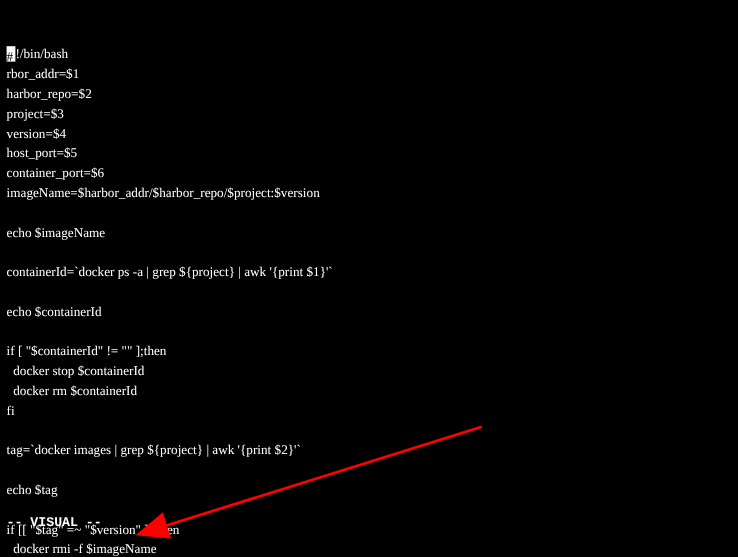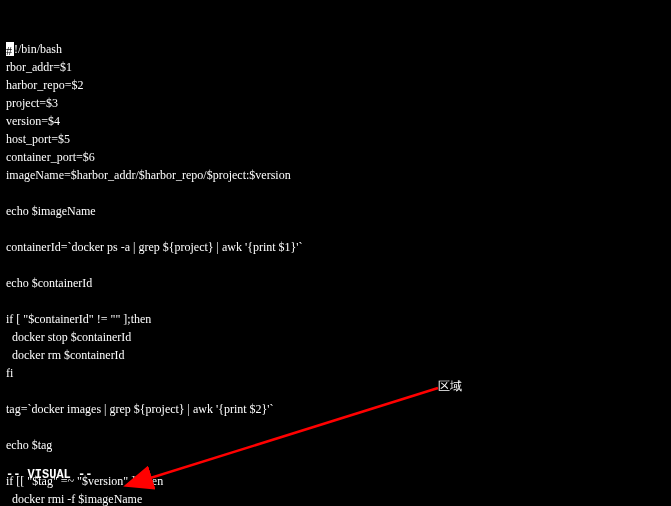--- a/index.html
+++ b/index.html
@@ -53,21 +53,20 @@
     }
   </style>
 </head>
 <body>
 
 <div class="terminal">
   <div id="lines-container"><span class="line"><span class="cursor-block">#</span>!/bin/bash</span><span class="line">rbor_addr=$1</span><span class="line">harbor_repo=$2</span><span class="line">project=$3</span><span class="line">version=$4</span><span class="line">host_port=$5</span><span class="line">container_port=$6</span><span class="line">imageName=$harbor_addr/$harbor_repo/$project:$version</span><span class="line"></span><span class="line">echo $imageName</span><span class="line"></span><span class="line">containerId=`docker ps -a | grep ${project} | awk '{print $1}'`</span><span class="line"></span><span class="line">echo $containerId</span><span class="line"></span><span class="line">if [ "$containerId" != "" ];then</span><span class="line">  docker stop $containerId</span><span class="line">  docker rm $containerId</span><span class="line">fi</span><span class="line"></span><span class="line">tag=`docker images | grep ${project} | awk '{print $2}'`</span><span class="line"></span><span class="line">echo $tag</span><span class="line"></span><span class="line">if [[ "$tag" =~ "$version" ]];then</span><span class="line">  docker rmi -f $imageName</span></div>
 </div>
 
 <div class="annotation-text">
-  <div>区域</div>
 </div>
 
 <svg class="arrow-svg">
   <defs>
     <marker id="arrowhead" markerWidth="12" markerHeight="10" refX="10" refY="5" orient="auto">
       <polygon points="0 0, 12 5, 0 10" fill="#ff0000"></polygon>
     </marker>
   </defs>
   <line id="arrow-line" stroke="#ff0000" stroke-width="2.5" marker-end="url(#arrowhead)" x1="438" y1="388" x2="128" y2="485"></line>
 </svg>

